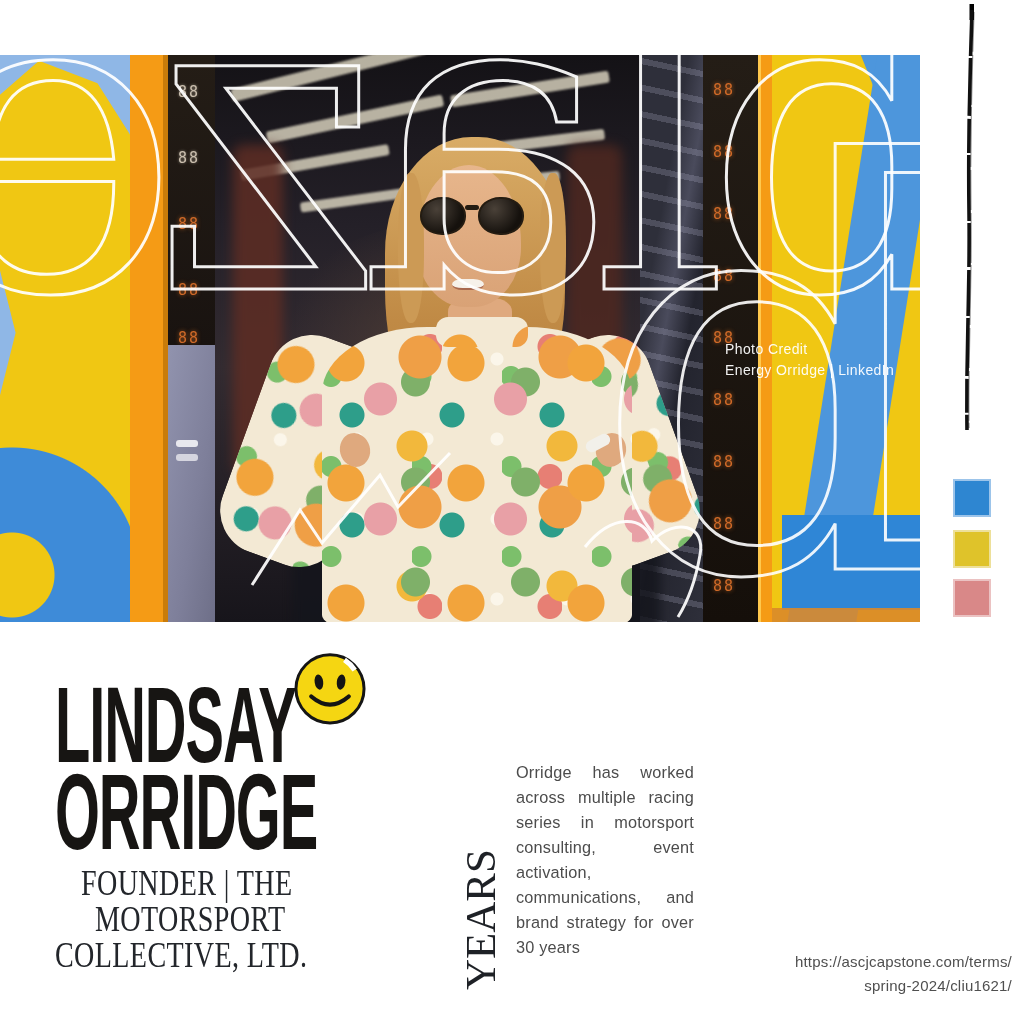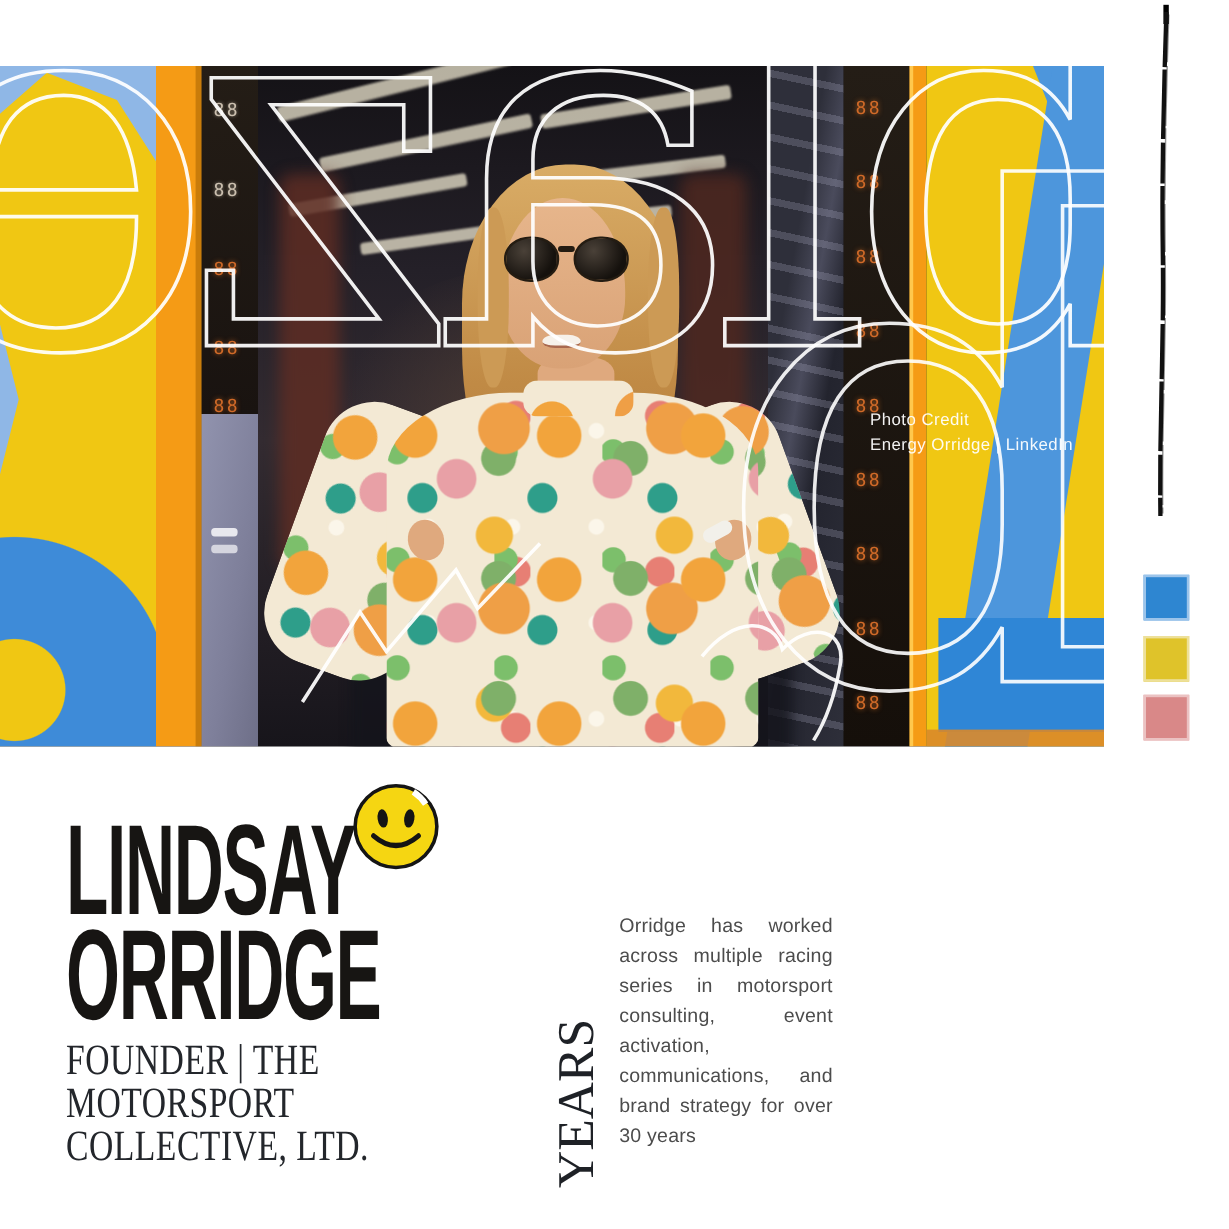--- a/index.html
+++ b/index.html
@@ -90,21 +90,21 @@
   .swatch.s1{top:479px;border:2px solid #9CC4EA;}
   .swatch.s2{top:530px;border:2px solid #EDE09A;}
   .swatch.s3{top:579px;border:2px solid #EBC2C2;}
   
   .name-line{left:55px;height:84px;line-height:84px;color:#171513;font-weight:bold;
     font-size:107px;white-space:nowrap;}
   .name-line span{display:inline-block;transform:scaleX(.54);transform-origin:left center;
     letter-spacing:-2px;}
   .smiley{left:291px;top:648px;width:78px;height:80px;z-index:4;}
   .role{left:55px;top:865px;font-family:"Liberation Serif",serif;font-size:36px;line-height:36px;
-    color:#23262B;letter-spacing:.5px;white-space:nowrap;}
+    color:#23262B;letter-spacing:.5px;white-space:nowrap;text-align:center;}
   .role span{display:inline-block;transform:scaleX(.78);transform-origin:left top;}
   .years-num{left:400px;top:773px;height:90px;line-height:90px;font-family:"DejaVu Serif",serif;
     font-size:112px;color:#1E2126;}
   .years-num span{display:inline-block;transform:scaleX(.65);transform-origin:left center;}
   .years-word{left:458px;top:990px;width:140px;height:46px;line-height:46px;
     font-family:"Liberation Serif",serif;font-size:43px;color:#1E2126;letter-spacing:0px;
     transform:rotate(-90deg);transform-origin:left top;white-space:nowrap;}
   .body-copy{font-size:16.3px;line-height:25px;color:#4C4C4C;text-align:justify;
     letter-spacing:.2px;}
   .copy-mid{left:516px;top:760px;width:178px;}
@@ -235,14 +235,18 @@
   <div class="abs role">
     <span>FOUNDER | THE</span><br>
     <span>MOTORSPORT</span><br>
     <span>COLLECTIVE, LTD.</span>
   </div>
 
   <div class="abs years-word">YEARS</div>
 
   <div class="abs body-copy copy-mid">Orridge has worked across multiple racing series in motorsport consulting, event activation, communications, and brand strategy for over 30 years</div>
 
+  <div class="abs url">
+    <div>https://ascjcapstone.com/terms/</div>
+    <div>spring-2024/cliu1621/</div>
+  </div>
 
 </div>
 
 </body></html>

